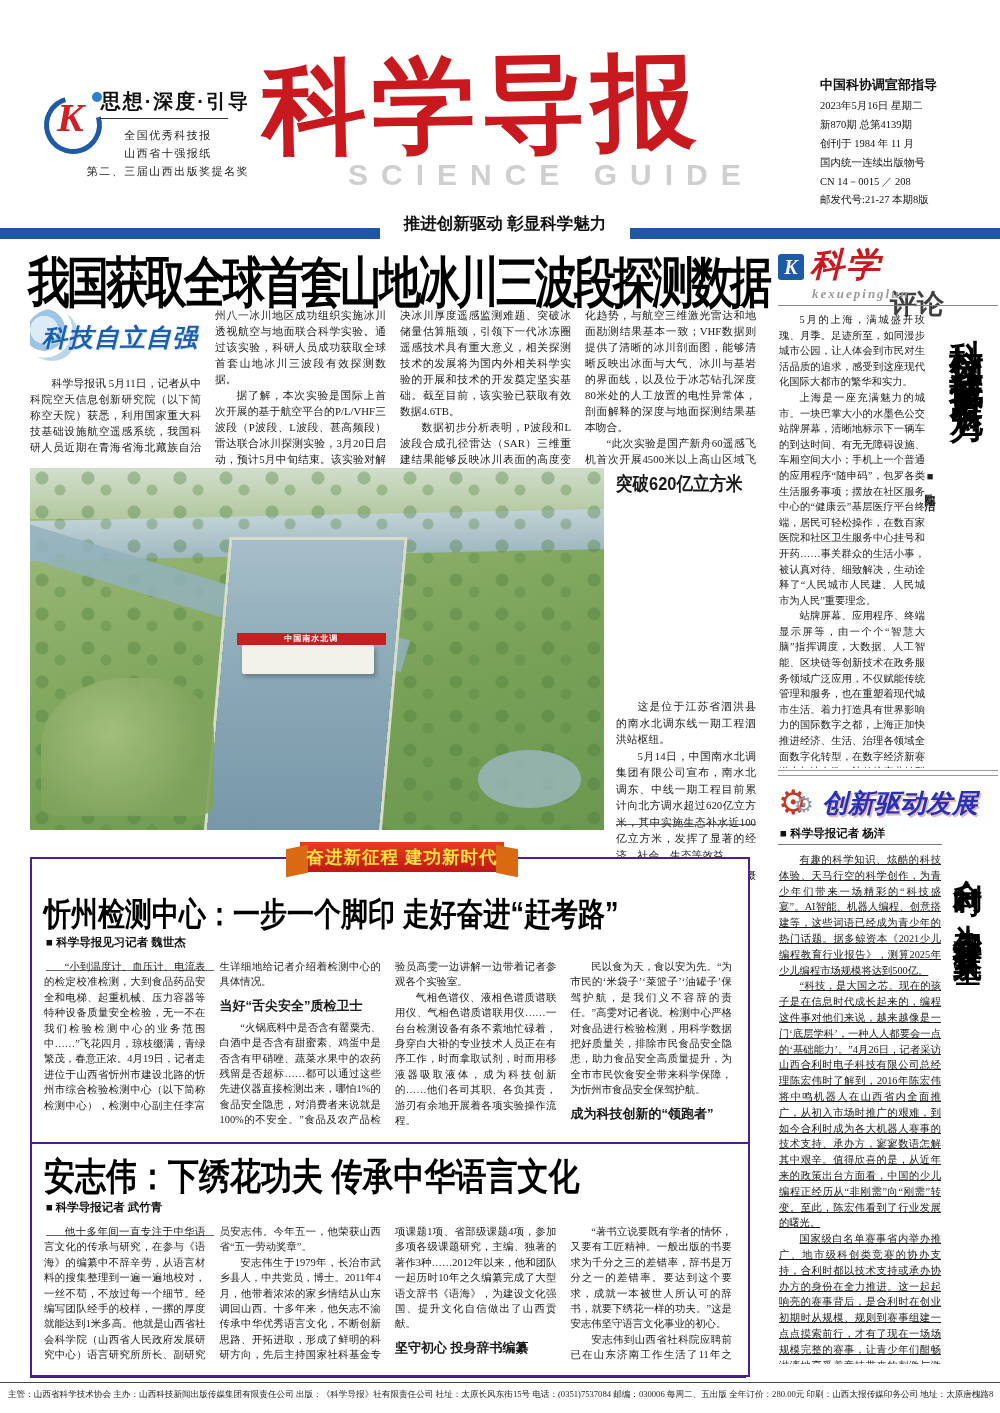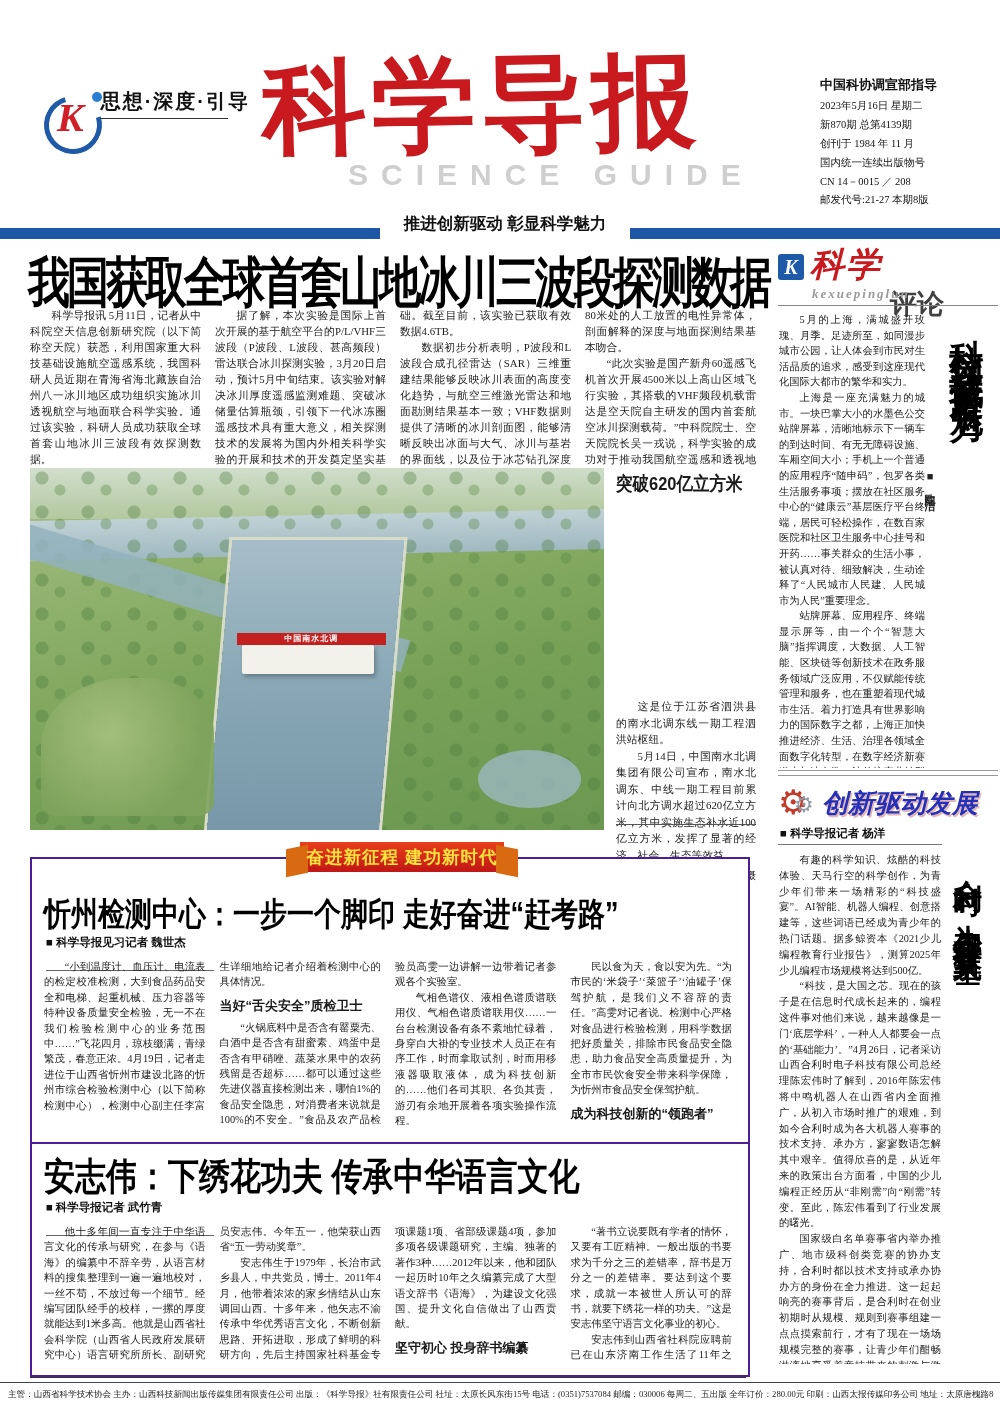--- a/index.html
+++ b/index.html
@@ -87,21 +87,21 @@
   .cm-bot{left:778px;top:770px;width:220px;height:4px;border-top:1px solid #999;border-bottom:1px solid #999;}
 
   
   .in-banner{left:778px;top:784px;width:220px;height:36px;}
   .in-gear1{position:absolute;left:0;top:-2px;font-size:34px;color:#c23a2a;}
   .in-gear2{position:absolute;left:16px;top:8px;font-size:22px;color:#8d9aa6;}
   .in-title{position:absolute;left:44px;top:2px;font:italic 900 26px "Liberation Sans",sans-serif;color:#2430b8;
             white-space:nowrap;text-shadow:1.5px 1.5px 0 #e4b6b6;}
   .in-byline{left:780px;top:826px;font:700 11.5px "Liberation Sans",sans-serif;color:#111;}
   .in-rule{left:778px;top:844px;width:164px;border-top:1px solid #777;}
-  .in-body{left:779px;top:852px;width:162px;height:512px;overflow:hidden;font-size:10.3px;line-height:15.8px;text-align:justify;}
+  .in-body{left:779px;top:852px;width:162px;height:512px;overflow:hidden;font-size:10.3px;line-height:15.8px;text-align:justify;text-decoration:underline;}
   .in-vtitle{left:948px;top:856px;height:504px;writing-mode:vertical-rl;text-orientation:upright;
              font:900 29px "Liberation Sans",sans-serif;color:#000;letter-spacing:4px;}
 
   
   .ribbon{left:300px;top:842px;width:204px;height:30px;z-index:3;background:linear-gradient(#e8401c,#c01616);
           color:#ffe43c;font:900 17.5px "Liberation Sans",sans-serif;line-height:30px;text-align:center;
           letter-spacing:1px;white-space:nowrap;}
   .ribbon:before,.ribbon:after{content:"";position:absolute;top:5px;width:22px;height:28px;background:#d96a12;z-index:-1;}
   .ribbon:before{left:-14px;transform:skewY(-12deg);}
   .ribbon:after{right:-14px;transform:skewY(12deg);}
@@ -134,37 +134,46 @@
 
 <div class="page">
 
   <div class="abs logo">
     <div class="ring"></div>
     <div class="k">K</div>
     <div class="dot"></div>
   </div>
   <div class="abs slogan">思想·深度·引导</div>
   <div class="abs slogan-line"></div>
+  <div class="abs honors">
+    <div>全国优秀科技报</div>
+    <div>山西省十强报纸</div>
+    <div>第二、三届山西出版奖提名奖</div>
+  </div>
   <div class="abs mast-title">科学导报</div>
   <div class="abs mast-en">SCIENCE GUIDE</div>
   <div class="abs pubinfo">
     <span class="g">中国科协调宣部指导</span>
     <span>2023年5月16日 星期二</span>
     <span>新870期 总第4139期</span>
     <span>创刊于 1984 年 11 月</span>
     <span>国内统一连续出版物号</span>
     <span>CN 14－0015 ／ 208</span>
     <span>邮发代号:21-27 本期8版</span>
   </div>
 
   <div class="abs bluebar"></div>
   <div class="abs tagline">推进创新驱动 彰显科学魅力</div>
 
   <div class="abs headline1">我国获取全球首套山地冰川三波段探测数据</div>
   <div class="abs lead-body">
+    <div class="badge">
+      <span class="swirl"></span>
+      <span class="bt">科技自立自强</span>
+    </div>
     <div>
         <p>科学导报讯 5月11日，记者从中科院空天信息创新研究院（以下简称空天院）获悉，利用国家重大科技基础设施航空遥感系统，我国科研人员近期在青海省海北藏族自治州八一冰川地区成功组织实施冰川透视航空与地面联合科学实验。通过该实验，科研人员成功获取全球首套山地冰川三波段有效探测数据。</p>
         <p>据了解，本次实验是国际上首次开展的基于航空平台的P/L/VHF三波段（P波段、L波段、甚高频段）雷达联合冰川探测实验，3月20日启动，预计5月中旬结束。该实验对解决冰川厚度遥感监测难题、突破冰储量估算瓶颈，引领下一代冰冻圈遥感技术具有重大意义，相关探测技术的发展将为国内外相关科学实验的开展和技术的开发奠定坚实基础。截至目前，该实验已获取有效数据4.6TB。</p>
         <p>数据初步分析表明，P波段和L波段合成孔径雷达（SAR）三维重建结果能够反映冰川表面的高度变化趋势，与航空三维激光雷达和地面勘测结果基本一致；VHF数据则提供了清晰的冰川剖面图，能够清晰反映出冰面与大气、冰川与基岩的界面线，以及位于冰芯钻孔深度80米处的人工放置的电性异常体，剖面解释的深度与地面探测结果基本吻合。</p>
         <p>“此次实验是国产新舟60遥感飞机首次开展4500米以上高山区域飞行实验，其搭载的VHF频段机载雷达是空天院自主研发的国内首套航空冰川探测载荷。”中科院院士、空天院院长吴一戎说，科学实验的成功对于推动我国航空遥感和透视地球观测技术领域的技术发展具有重要而深远的意义。</p>
       </div>
   </div>
 
   <div class="abs photo">
     <div class="ph-sky"></div>

